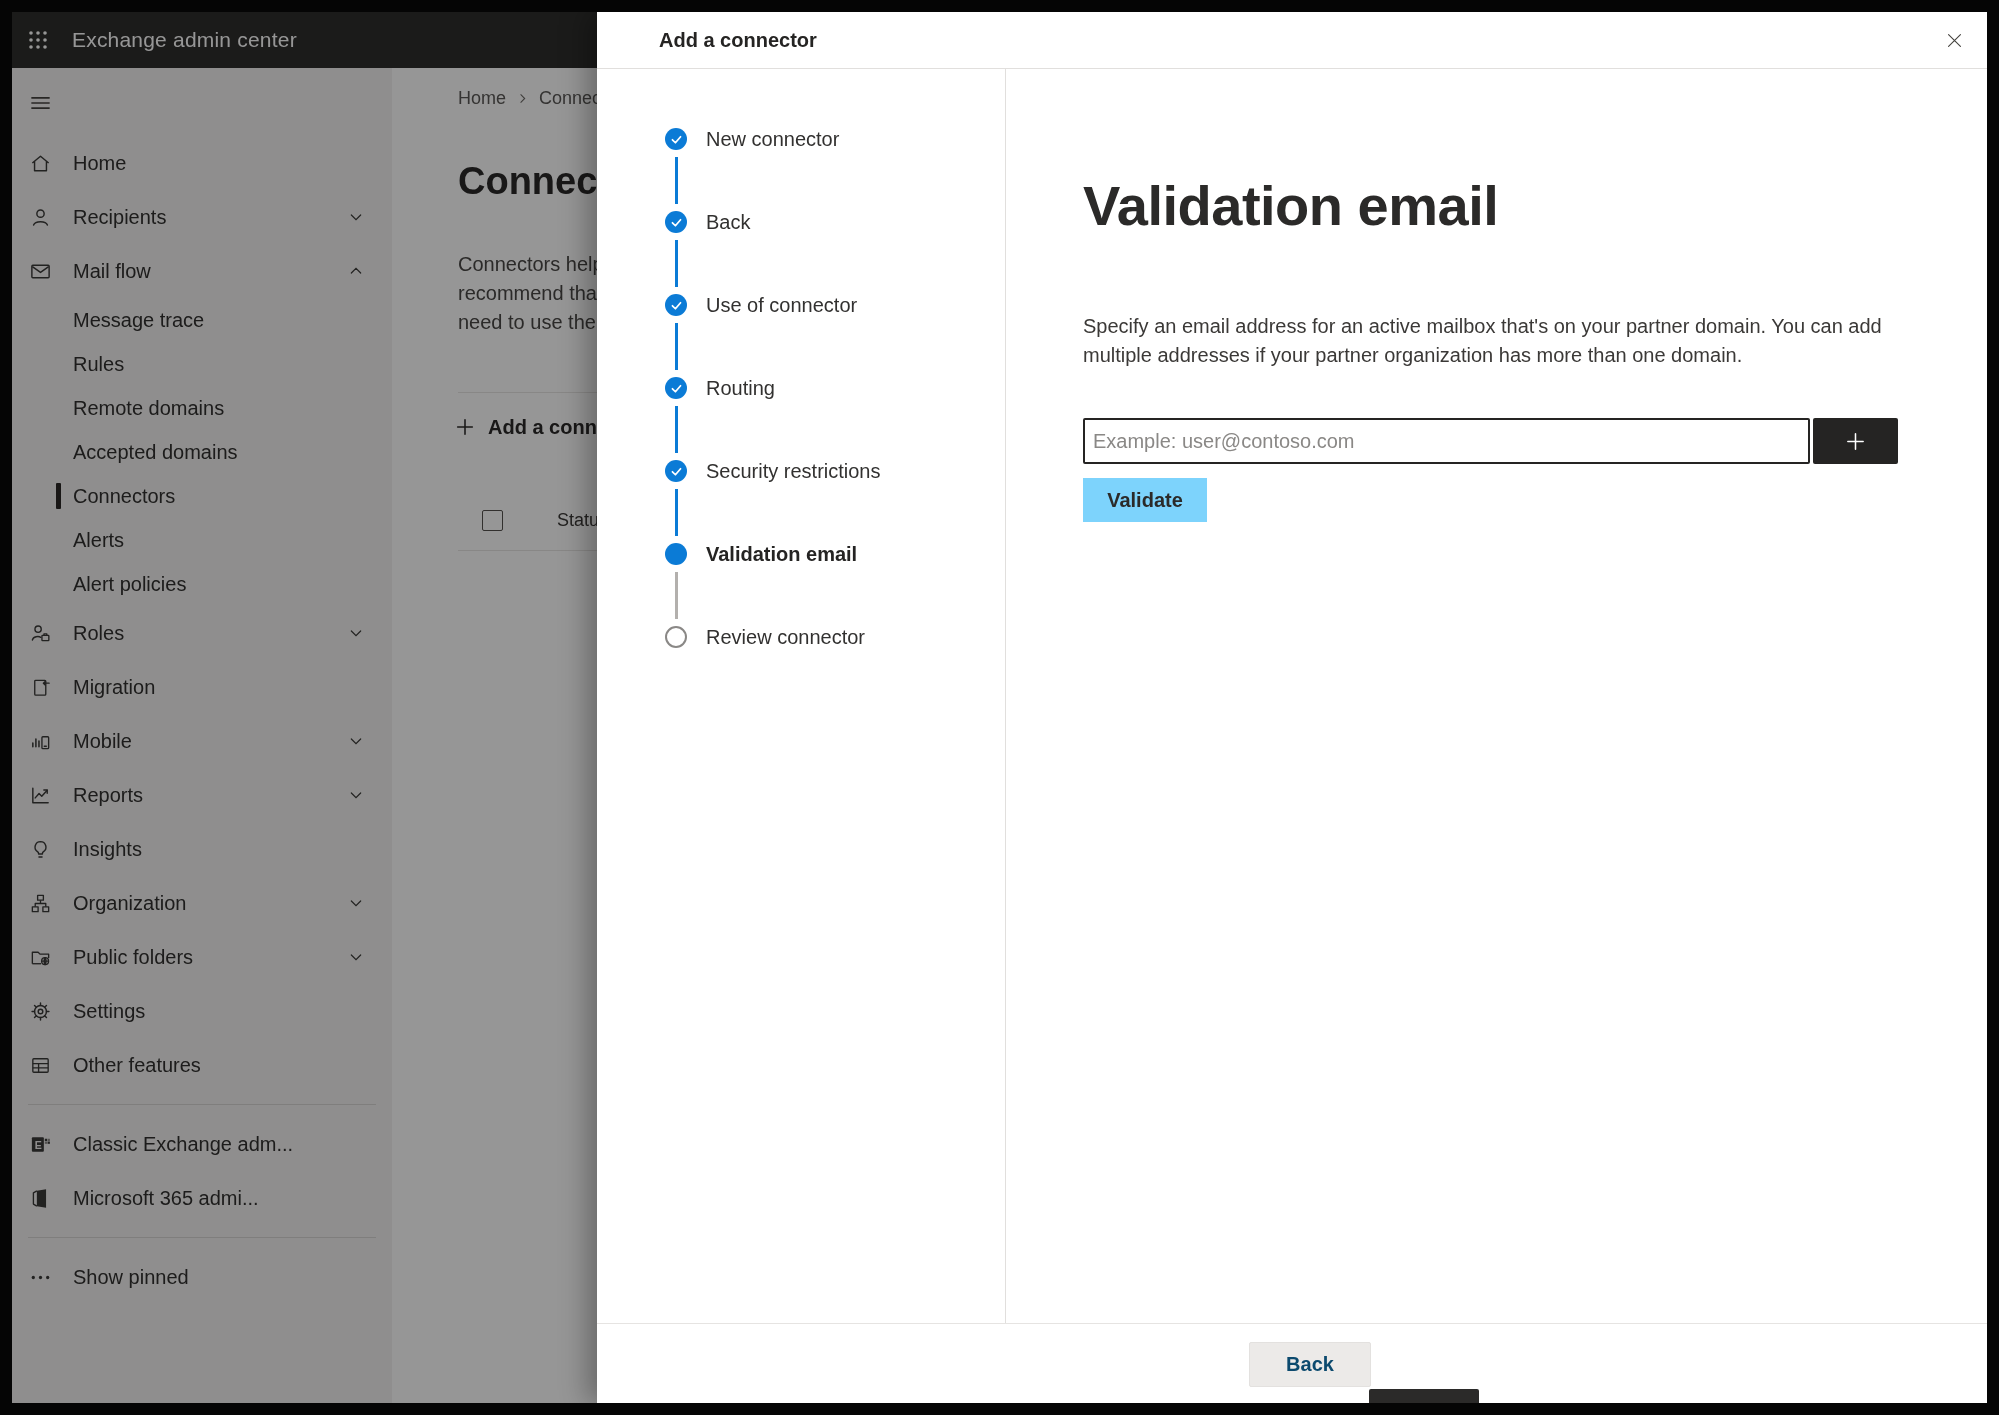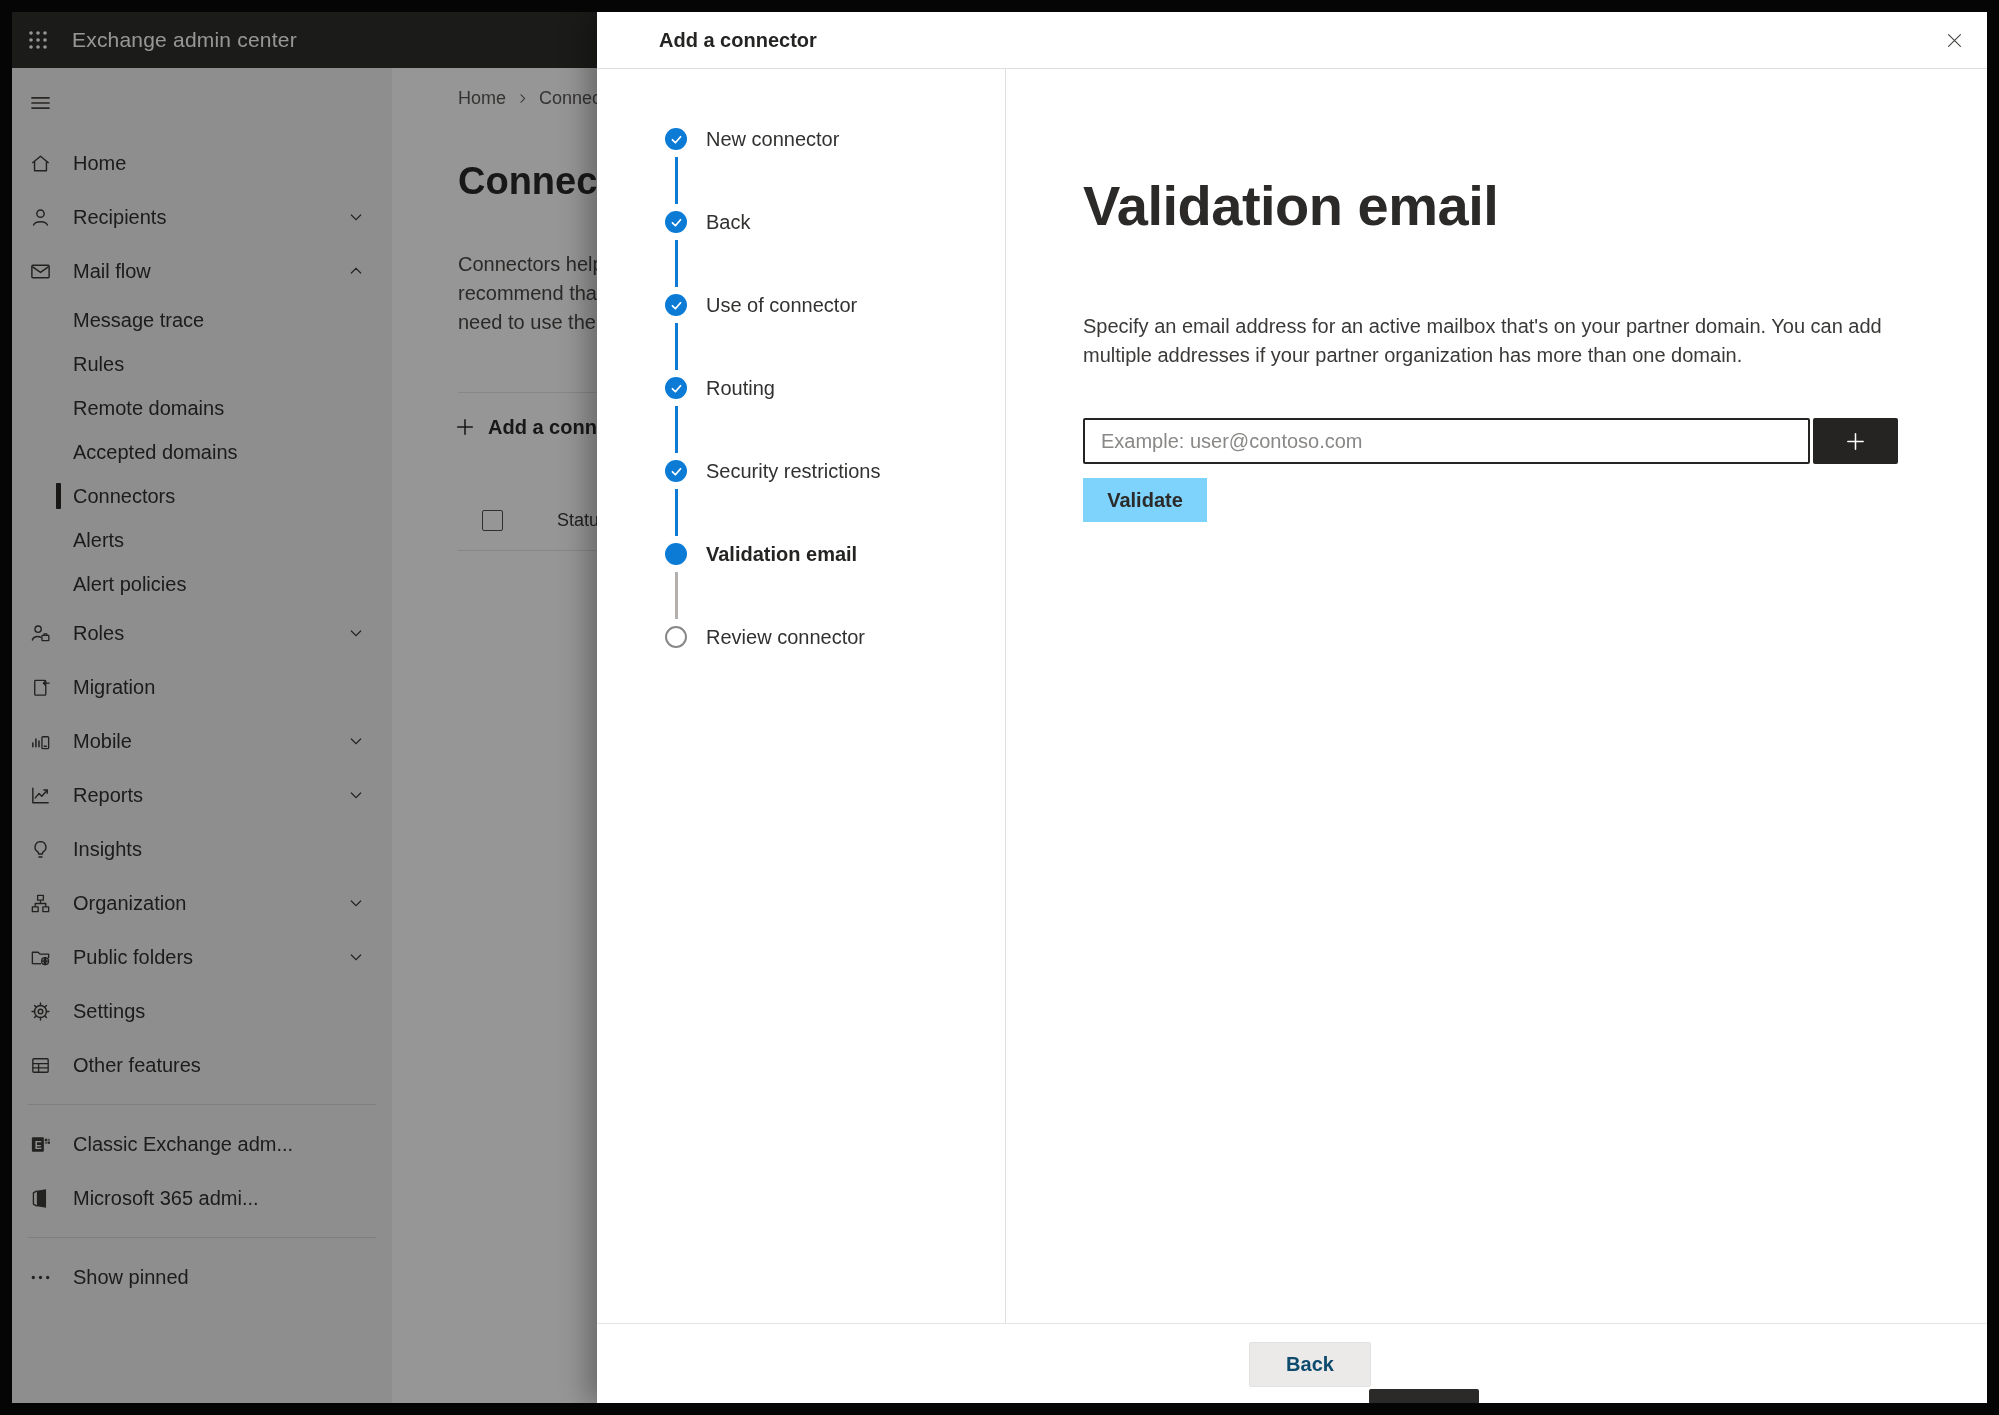--- a/index.html
+++ b/index.html
@@ -64,21 +64,21 @@
   .step.current .step-label { font-weight:700; color:#252423; }
   .step::after { content:""; position:absolute; left:9.5px; top:29px; width:3px; height:47px; background:#0b7bd6; }
   .step.current::after { background:#b3b0ad; }
   .step:last-child::after { display:none; }
 
   
   .dialog-content { flex:1; padding:0 92px 0 77px; min-width:0; }
   .content-heading { margin-top:104px; font-size:56px; font-weight:700; color:#2b2a29; letter-spacing:-0.5px; }
   .content-desc { margin-top:74px; font-size:20px; line-height:29px; color:#3b3937; max-width:810px; }
   .email-row { margin-top:48px; width:815px; display:flex; align-items:stretch; height:46px; }
-  .email-input { flex:1; min-width:0; border:2px solid #252423; border-radius:2px; font-family:"Liberation Sans", sans-serif; font-size:20px; color:#323130; padding:0 16px; outline:none; }
+  .email-input { flex:1; min-width:0; border:2px solid #252423; border-radius:2px; font-family:"Liberation Sans", sans-serif; font-size:20px; color:#323130; padding:0 8px; outline:none; }
   .email-input::placeholder { color:#8a8886; }
   .add-address-btn { width:85px; flex:none; margin-left:3px; background:#252423; border:none; border-radius:2px; display:flex; align-items:center; justify-content:center; cursor:pointer; }
   .address-row { width:815px; height:45px; display:flex; align-items:center; border-bottom:1px solid #e1dfdd; padding-left:13px; }
   .address-text { font-size:20px; color:#3b3937; }
   .trash-btn { margin-left:auto; margin-right:26px; background:none; border:none; cursor:pointer; display:flex; align-items:center; }
   .validate-btn { margin-top:14px; width:124px; height:44px; background:#7dd3fc; border:none; border-radius:0; font-family:"Liberation Sans", sans-serif; font-size:20px; font-weight:700; color:#2b2a29; cursor:pointer; }
 
   
   .dialog-footer { height:80px; flex:none; border-top:1px solid #e6e4e2; position:relative; background:#fff; }
   .btn-back { position:absolute; left:652px; top:18px; width:122px; height:45px; background:#eceae8; border:1px solid #e3e1df; border-radius:2px; font-family:"Liberation Sans", sans-serif; font-size:20px; font-weight:700; color:#0c4a6e; cursor:pointer; }

